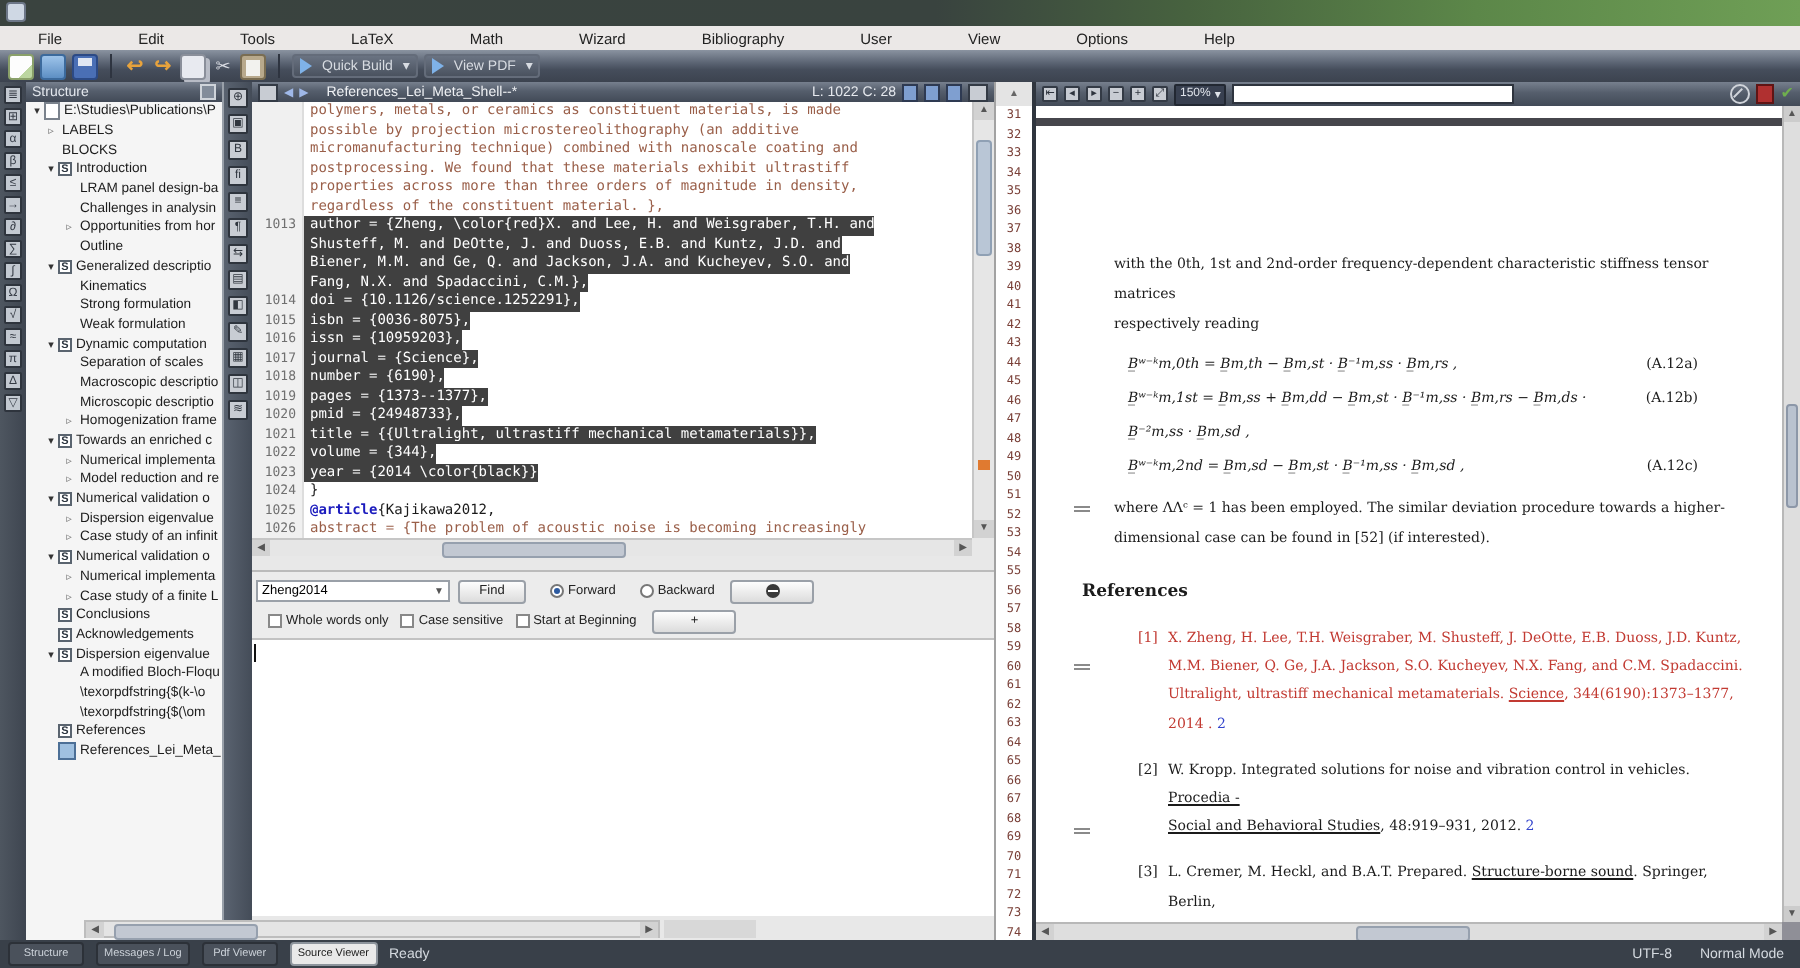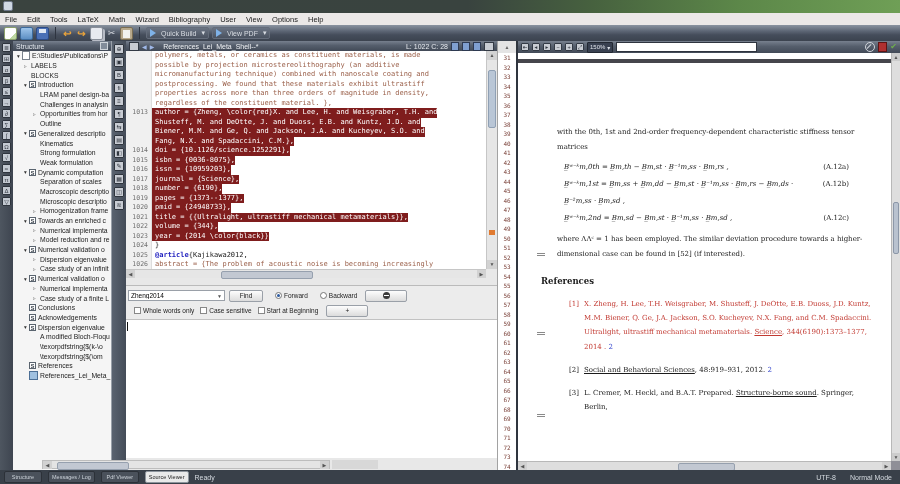--- a/index.html
+++ b/index.html
@@ -5,21 +5,21 @@
   html,body{margin:0;padding:0}
   body{width:900px;height:484px;overflow:hidden;position:relative;background:#d4d0c8;
        font-family:"Liberation Sans",sans-serif;-webkit-font-smoothing:antialiased}
   
   .titlebar{position:absolute;left:0;top:0;width:900px;height:13px;color:#e9ece7;font-size:8px;line-height:13px;
     background:linear-gradient(90deg,#3a433f 0%,#39433f 52%,#47623f 66%,#5c8749 82%,#6f9f56 100%)}
   .titlebar .appico{display:inline-block;width:8px;height:8px;background:#cfd8e4;border:1px solid #6d7788;
     border-radius:2px;margin:0 4px 0 3px;vertical-align:-2px}
   .menubar{position:absolute;left:0;top:13px;width:900px;height:12px;background:#ebe8e7;border-bottom:1px solid #c9c6c3;
     display:flex;align-items:center;font-size:7.5px;color:#222}
-  .menubar span{padding:0 5px}
+  .menubar span{padding:0 19px}
   .toolbar{position:absolute;left:0;top:25px;width:900px;height:16px;display:flex;align-items:center;gap:3px;
     background:linear-gradient(180deg,#8a93a0,#5b6473 40%,#454d5b 62%,#3c434f);padding-left:4px;box-sizing:border-box}
   .tbico{width:11px;height:11px;border-radius:2px;position:relative;flex:none}
   .i-new{background:linear-gradient(135deg,#fdfdfd 70%,#bcd6a0 70%);border:1px solid #8aa06a}
   .i-open{background:linear-gradient(#9ec4ea,#5d8fc4);border:1px solid #3c6a9c}
   .i-save{background:#4a6fb5;border:1px solid #2c4a85}
   .i-save::after{content:"";position:absolute;left:2px;top:1px;right:2px;height:4px;background:#dfe6f2}
   .i-undo,.i-redo{color:#e8a33c;font-size:10px;line-height:11px;text-align:center;font-weight:bold}
   .i-copy{background:#e8eaf0;border:1px solid #8a8f9a;box-shadow:2px 2px 0 #b8bcc6}
   .i-cut{color:#d8dbe2;font-size:9px;line-height:11px;text-align:center}
@@ -64,21 +64,21 @@
   .ed-hdr .title{flex:none;margin-left:6px;color:#f0f2f5}
   .ed-hdr .sp{flex:1}
   .ed-hdr .pos{color:#e6e9ee}
   .ed-hdr .bm{width:6px;height:7px;background:#7f9fd0;border:1px solid #2e3a52}
   .ed-hdr .lines{width:8px;height:7px;background:#c8ccd3;border:1px solid #333a45}
   .ed-body{position:absolute;left:0;top:10px;right:11px;height:218px;background:#fff;overflow:hidden}
   .ed-row{display:flex;height:9.5px;align-items:stretch}
   .gut{width:26px;flex:none;background:#f0f0f0;border-right:1px solid #ddd;color:#707070;font:6.5px/9.5px "DejaVu Sans Mono",monospace;
     text-align:right;padding-right:3px;box-sizing:border-box}
   .txt{white-space:pre;font:7px/9.5px "DejaVu Sans Mono",monospace;color:#1a1a1a;padding:0 0 0 3px}
-  .sel .txt{background:#7f1d1d;color:#fff}
+  .sel .txt{background:#404040;color:#fff}
   .abs .seg{color:#9a5f49}
   .bib .head{color:#1c1cbe;font-weight:bold}
   .ed-vscroll{position:absolute;right:0;top:10px;width:11px;height:218px;background:#e6e6e6;border-left:1px solid #c6c6c6;box-sizing:border-box}
   .ed-vscroll .arr{height:9px;background:#d2d2d2;font-size:5px;text-align:center;line-height:9px;color:#555}
   .ed-vscroll .thumb{position:absolute;left:1px;right:1px;top:19px;height:56px;background:#b9c6d6;border:1px solid #8fa0b4;border-radius:2px}
   .ed-vscroll .mark{position:absolute;left:2px;right:2px;top:179px;height:5px;background:#e07a30}
   .ed-vscroll .darr{position:absolute;bottom:0;left:0;right:0}
   .ed-hscroll{position:absolute;left:0;top:228px;right:11px;height:9px;background:#e6e6e6;border-top:1px solid #c6c6c6;box-sizing:border-box}
   .hthumb{position:absolute;top:1px;height:6px;background:#c2c8d2;border:1px solid #96a0ae;border-radius:2px}
   .harr{position:absolute;top:0;width:9px;height:8px;font-size:5px;line-height:8px;text-align:center;color:#555;background:#d2d2d2}
@@ -632,20 +632,21 @@
   </div>
   <div class="pdf-view">
     <div class="prevpage"></div>
     <div class="pagegap"></div>
     <div class="page">
       <div class="mmark" style="top:190px"></div>
       <div class="mmark" style="top:269px"></div>
       <div class="mmark" style="top:351px"></div>
       <div class="pbody pbody1">
         <div>with the 0th, 1st and 2nd-order frequency-dependent characteristic stiffness tensor matrices</div>
+        <div>respectively reading</div>
       </div>
       <div style="padding-top:4px">
           <div class="eqrow">
           <span class="eq">B̲ʷ⁻ᵏm,0th = B̲m,th − B̲m,st · B̲⁻¹m,ss · B̲m,rs ,</span>
           <span class="eqlab">(A.12a)</span>
         </div>
           <div class="eqrow">
           <span class="eq">B̲ʷ⁻ᵏm,1st = B̲m,ss + B̲m,dd − B̲m,st · B̲⁻¹m,ss · B̲m,rs − B̲m,ds · B̲⁻²m,ss · B̲m,sd ,</span>
           <span class="eqlab">(A.12b)</span>
         </div>
@@ -664,21 +665,22 @@
         <span class="refnum">[1]</span>
         <div>
           <div class="refline"><span>X. Zheng, H. Lee, T.H. Weisgraber, M. Shusteff, J. DeOtte, E.B. Duoss, J.D. Kuntz,</span></div>
           <div class="refline"><span>M.M. Biener, Q. Ge, J.A. Jackson, S.O. Kucheyev, N.X. Fang, and C.M. Spadaccini.</span></div>
           <div class="refline"><span>Ultralight, ultrastiff mechanical metamaterials. </span><span class="u">Science</span><span>, 344(6190):1373–1377, 2014 . </span><span class="pg">2</span></div>
         </div>
       </div>
       <div class="ref">
         <span class="refnum">[2]</span>
         <div>
-          <div class="refline"><span class="u">Social and Behavioral Sciences</span><span>, 48:919–931, 2012. </span><span class="pg">2</span></div>
+          <div class="refline"><span>W. Kropp. Integrated solutions for noise and vibration control in vehicles. </span><span class="u">Procedia -</span></div>
+          <div class="refline"><span class="u">Social and Behavioral Studies</span><span>, 48:919–931, 2012. </span><span class="pg">2</span></div>
         </div>
       </div>
       <div class="ref">
         <span class="refnum">[3]</span>
         <div>
           <div class="refline"><span>L. Cremer, M. Heckl, and B.A.T. Prepared. </span><span class="u">Structure-borne sound</span><span>. Springer, Berlin,</span></div>
 
         </div>
       </div>
 

